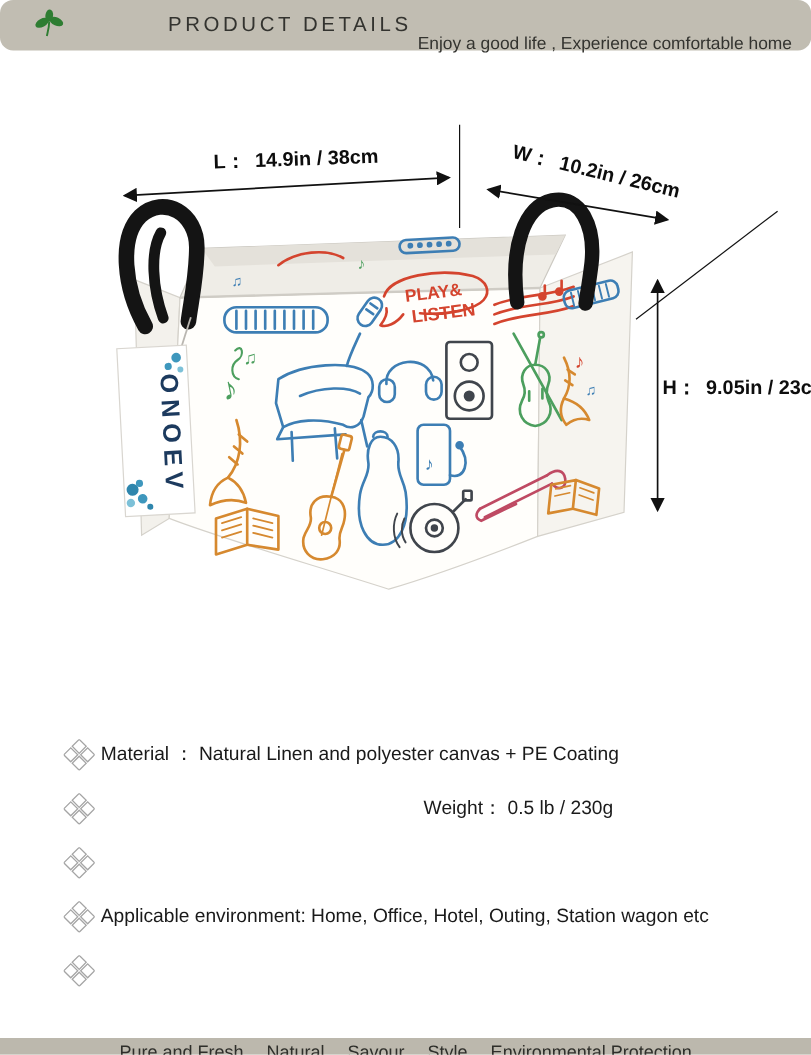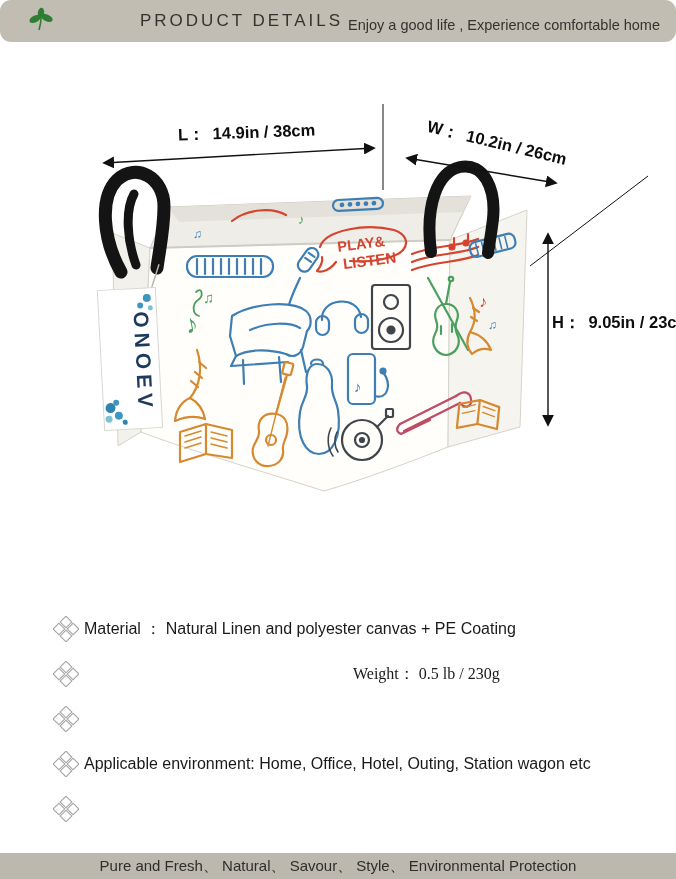--- a/index.html
+++ b/index.html
@@ -4,36 +4,36 @@
 <style>
   html,body{margin:0;padding:0;}
   body{
     width:676px;height:879px;position:relative;overflow:hidden;background:#ffffff;
     font-family:"Liberation Sans","DejaVu Sans",sans-serif;color:#1c1c1c;
   }
   
   .topbar{position:absolute;top:0;left:0;width:676px;height:42px;background:#c1bdb2;z-index:5;display:flex;align-items:center;border-radius:11px;}
   .topbar .leaf{position:absolute;left:26px;top:6px;width:30px;height:30px;}
   .topbar .title{position:absolute;left:140px;top:0;line-height:42px;font-size:17px;letter-spacing:3px;color:#33332f;}
-  .topbar .tagline{position:absolute;right:16px;top:4px;line-height:42px;font-size:14.5px;color:#33332f;}
+  .topbar .tagline{position:absolute;right:16px;top:16px;line-height:42px;font-size:14.5px;color:#33332f;}
   
   .figure{position:absolute;top:0;left:0;z-index:1;}
   .dim{position:absolute;z-index:4;font-weight:bold;font-size:16.5px;color:#0d0d0d;white-space:nowrap;}
   .dim .lab{margin-right:8px;}
   #dim-l{left:178px;top:122px;transform:rotate(-2deg);}
   #dim-w{left:430px;top:116px;transform:rotate(13.5deg);transform-origin:left top;}
   #dim-h{left:552px;top:312px;}
   
   .spec-row{position:absolute;left:0;width:544px;height:45px;z-index:3;}
   #spec-0{top:606px;} #spec-1{top:651px;} #spec-2{top:696px;} #spec-3{top:741px;} #spec-4{top:786px;}
   .bullet{position:absolute;left:53px;top:50%;transform:translateY(-50%);width:26px;height:26px;}
   .spec-text{position:absolute;left:84px;top:50%;transform:translateY(-50%);font-size:16px;color:#1a1a1a;white-space:nowrap;}
-  .spec-text2{position:absolute;left:353px;top:50%;transform:translateY(-50%);font-size:16px;color:#1a1a1a;white-space:nowrap;font-family:Liberation Serif, serif;}
+  .spec-text2{position:absolute;left:353px;top:50%;transform:translateY(-50%);font-size:16px;color:#1a1a1a;white-space:nowrap;}
   
-  .footbar{position:absolute;left:0;bottom:0;width:676px;height:26px;background:#bcb8ad;z-index:5;
+  .footbar{position:absolute;left:0;bottom:0;width:676px;height:14px;background:#bcb8ad;z-index:5;
            text-align:center;line-height:26px;font-size:15px;color:#2e2e2a;}
 </style>
 </head>
 <body>
 
 <div class="topbar">
   <svg class="leaf" viewBox="0 0 30 30">
     <g fill="#2e7d32">
       <ellipse cx="9" cy="13" rx="6" ry="3.4" transform="rotate(-28 9 13)"></ellipse>
       <ellipse cx="21" cy="12" rx="6" ry="3.4" transform="rotate(24 21 12)"></ellipse>

